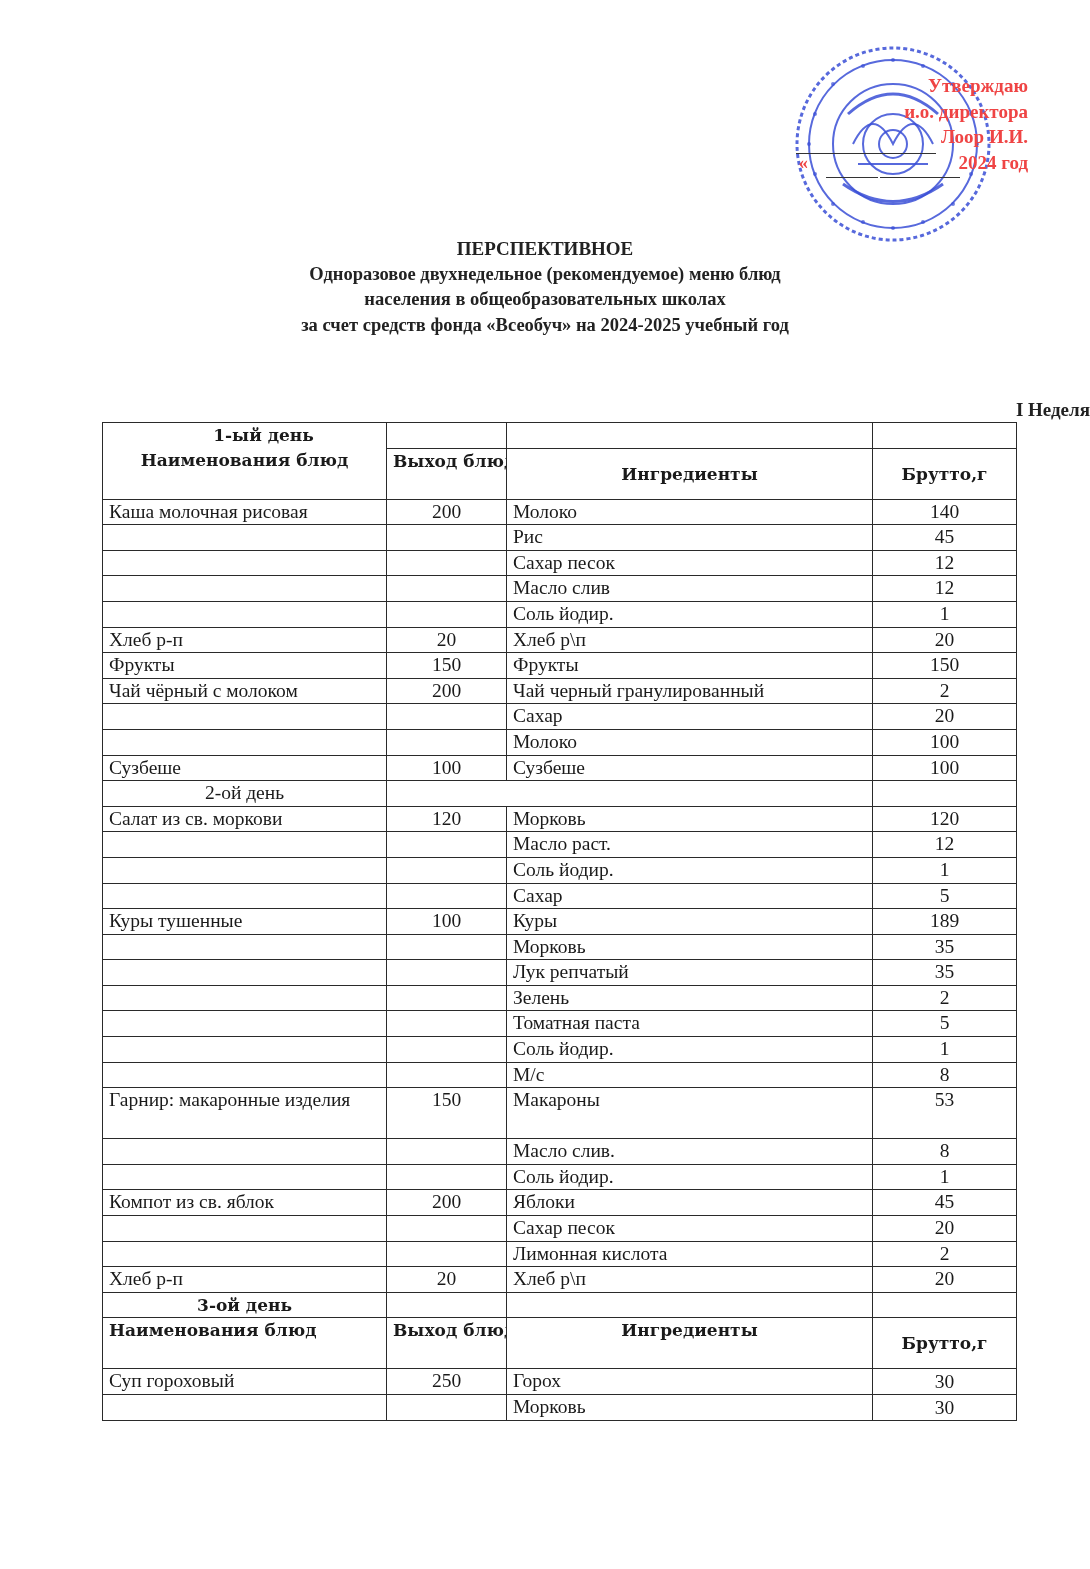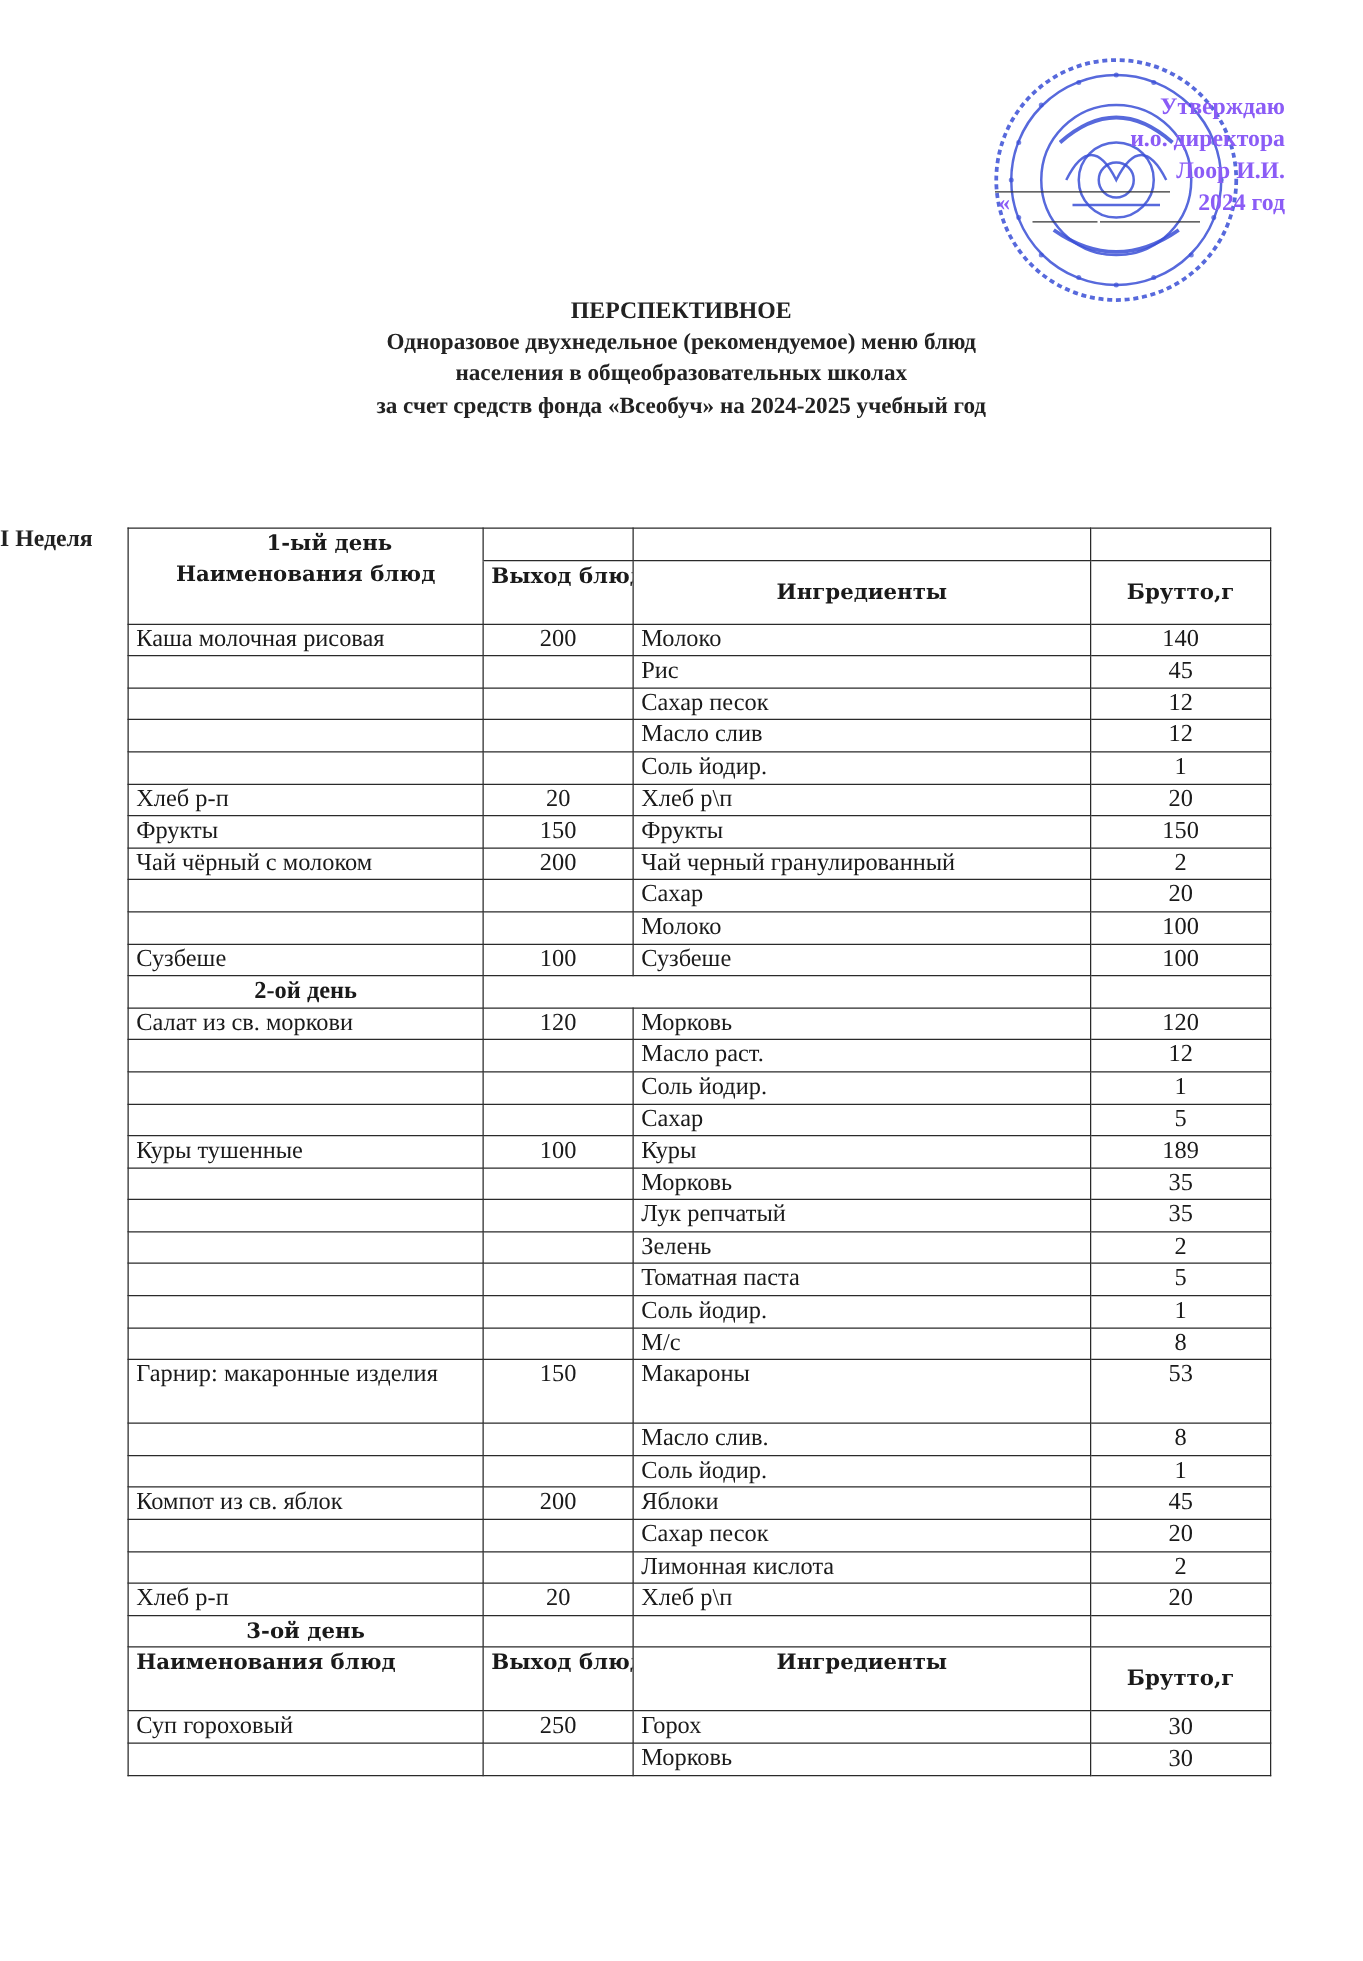--- a/index.html
+++ b/index.html
@@ -1,38 +1,38 @@
 <!DOCTYPE html>
 <html><head>
 <meta charset="utf-8">
 <style>
   html, body { margin: 0; padding: 0; background: #ffffff; }
   body { width: 1090px; height: 1569px; position: relative; overflow: hidden;
          font-family: "Liberation Serif", "DejaVu Serif", serif; color: #1a1a1a; }
 
   .stamp { position: absolute; left: 793px; top: 44px; width: 200px; height: 200px; }
   .approval { position: absolute; right: 62px; top: 73px; text-align: right;
-              font-weight: bold; font-size: 19px; line-height: 25.5px; color: #8b5cf6; }
+              font-weight: bold; font-size: 19px; line-height: 25.5px; color: #ef4444; }
   .approval .line { display: block; }
   .sig-line { position: absolute; height: 0; border-top: 1.5px solid #333; }
 
   .title { position: absolute; left: 0; right: 0; top: 236px; text-align: center;
            font-weight: bold; font-size: 18.5px; line-height: 25.5px; color: #222; }
   .title .t1 { font-size: 19px; }
-  .week { position: absolute; left: 0; right: 0; top: 399px; text-align: left;
-          font-weight: bold; font-size: 19px; color: #222; margin-top: 22px; }
+  .week { position: absolute; left: 0; right: 0; top: 399px; text-align: right;
+          font-weight: bold; font-size: 19px; color: #222; }
 
   table.menu { position: absolute; left: 102px; top: 422px; width: 914px;
                border-collapse: collapse; table-layout: fixed;
                font-family: "Liberation Serif", serif; font-size: 19.5px; }
   table.menu td { border: 1.5px solid #2a2a2a; padding: 0 6px; height: 24.6px;
                   line-height: 24px; vertical-align: top; overflow: hidden; white-space: nowrap; }
   col.c1 { width: 284px; } col.c2 { width: 120px; } col.c3 { width: 366px; } col.c4 { width: 144px; }
   td.num { text-align: center; }
-  td.day { text-align: center; font-weight: bold; }
+  td.day { text-align: center; font-weight: normal; }
   td.hdr { text-align: center; font-weight: bold; font-family: "DejaVu Serif", serif; font-size: 17px; line-height: 24px; }
   td.hdr-l { text-align: center; font-weight: bold; font-family: "DejaVu Serif", serif; font-size: 17px; }
   td.wrap { white-space: normal; }
   tr.hdrrow td { height: 50px; }
   tr.tall td { height: 50px; }
 </style>
 </head>
 <body>
 
 <svg class="stamp" viewBox="0 0 200 200">

